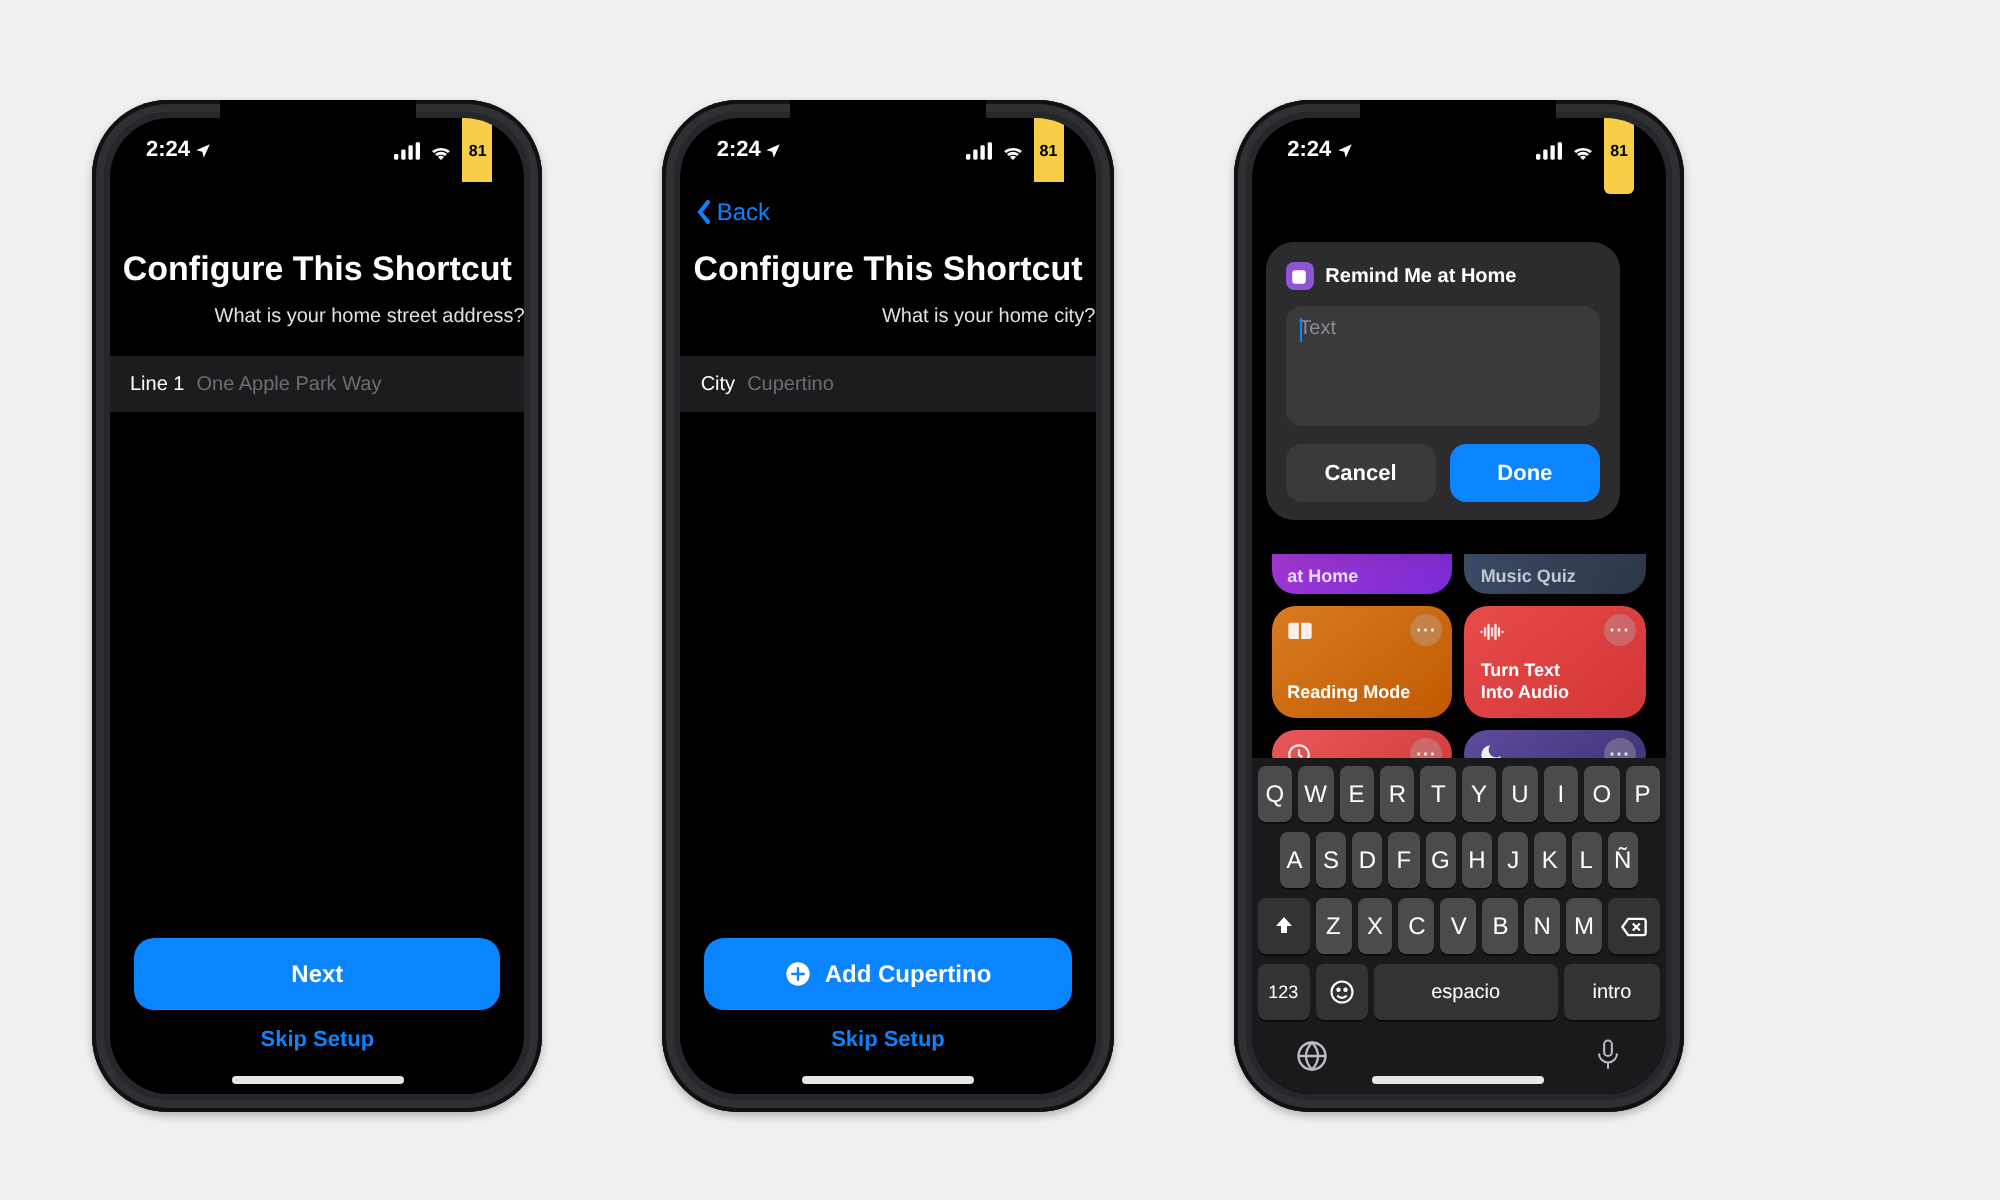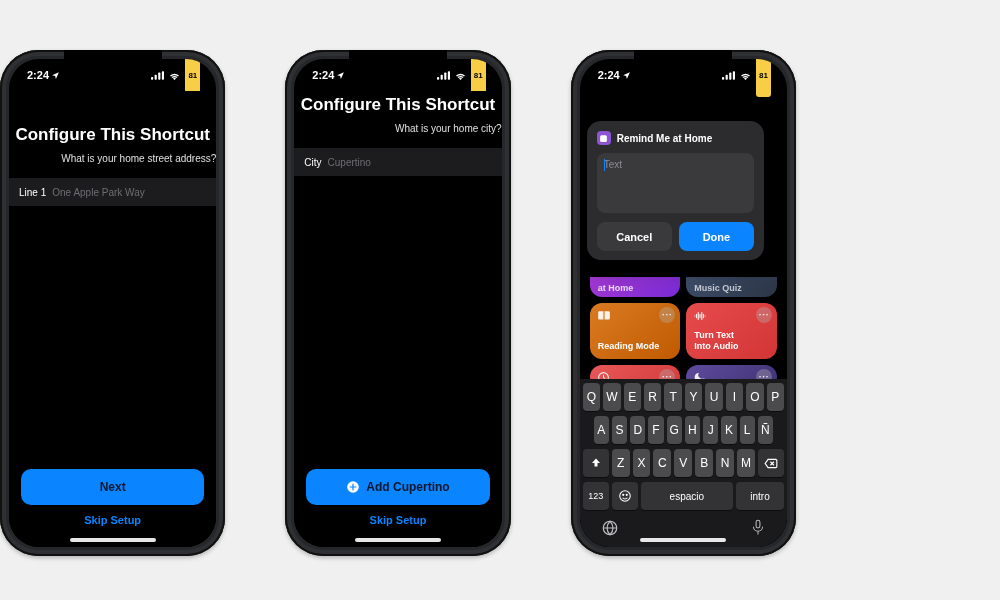--- a/index.html
+++ b/index.html
@@ -16,20 +16,21 @@
   .stage {
     position: relative;
     width: 796px;
     height: 600px;
     display: flex;
     gap: 60px;
     justify-content: center;
     align-items: flex-start;
     padding-top: 50px;
     box-sizing: border-box;
+    margin-left: 46px;
   }
 
   
   .phone {
     width: 244px;
     height: 506px;
     background: #25272a;
     border-radius: 38px;
     box-shadow:
       0 2px 4px rgba(0,0,0,.25),
@@ -145,21 +146,21 @@
     margin-top: auto;
     padding: 0 12px 10px;
     display: flex;
     flex-direction: column;
     align-items: center;
     gap: 8px;
   }
   .primary-btn {
     width: 100%;
     background: #0a84ff;
-    color: #0f172a;
+    color: #ffffff;
     border: none;
     border-radius: 10px;
     height: 36px;
     font-size: 12px;
     font-weight: 600;
     display: flex;
     align-items: center;
     justify-content: center;
     gap: 6px;
   }
@@ -393,20 +394,28 @@
               <rect x="15" y="0" width="3" height="12" rx="1"></rect>
             </svg>
           <svg width="13" height="9" viewBox="0 0 24 18" fill="#fff">
               <path d="M12 18l-3-3a4.2 4.2 0 016 0l-3 3zm-7-7l-2-2a15 15 0 0118 0l-2 2a12.2 12.2 0 00-14 0zm3 3l-2-2a10 10 0 0112 0l-2 2a7.2 7.2 0 00-8 0z"></path>
             </svg>
           <span class="battery-badge">81</span>
         </div>
       </div>
 
       <div class="cfg">
+        <div class="nav-bar">
+          <div class="nav-back">
+            <svg width="8" height="12" viewBox="0 0 8 12" fill="none" stroke="#0a84ff" stroke-width="2" stroke-linecap="round">
+                <path d="M6 1 2 6l4 5"></path>
+              </svg>
+            <span>Back</span>
+          </div>
+        </div>
         <div class="cfg-title">Configure This Shortcut</div>
         <div class="cfg-subtitle">What is your home city?</div>
 
         <div class="text-row">
           <span class="fld-label">City</span>
           <span class="fld-value">Cupertino</span>
         </div>
 
         <div class="cfg-footer">
           <button class="primary-btn">

